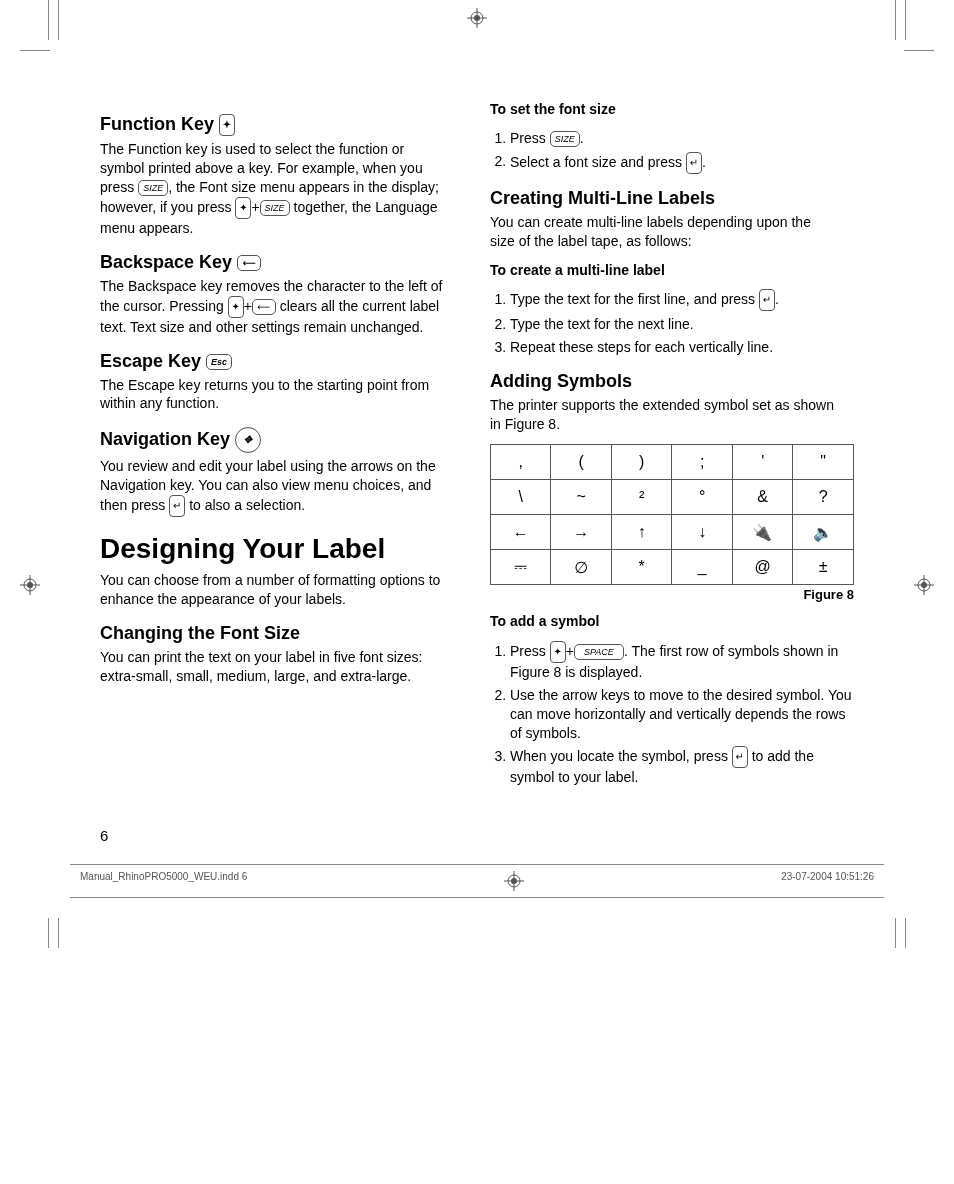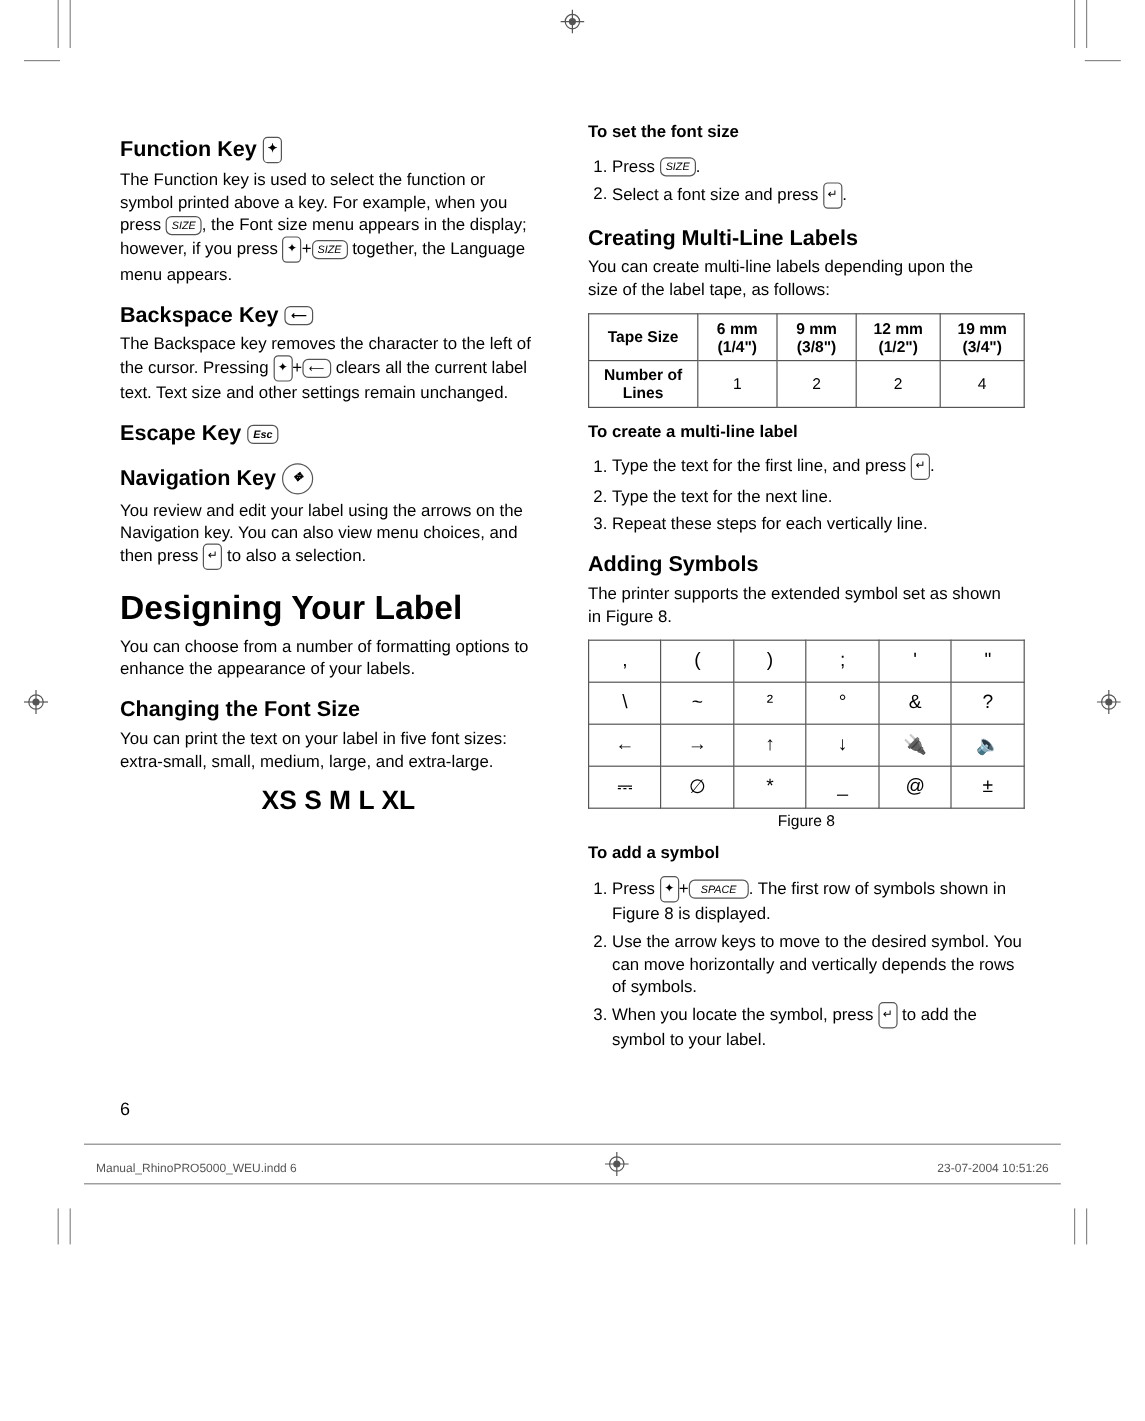--- a/index.html
+++ b/index.html
@@ -114,39 +114,39 @@
     margin: 6px 0 2px 0;
   }
   table.symbols td {
     border: 1px solid #555;
     text-align: center;
     height: 32px;
     font-size: 16px;
     width: 16.66%;
   }
   .fig-caption {
-    text-align: center;
-    font-weight: normal;
+    text-align: right;
+    font-weight: bold;
     font-size: 13px;
     margin-bottom:10px;
   }
   .page-num {
     font-size: 15px;
     margin: 30px 0 0 60px;
   }
   .footer {
     border-top: 0.5px solid #888;
     border-bottom: 0.5px solid #888;
     margin: 20px 30px 0 30px;
     padding: 6px 10px;
     font-size: 10px;
     color: #555;
     display:flex;
     justify-content: space-between;
-    align-items:flex-end;
+    align-items:flex-start;
   }
   .crop-lines-top {
     position:absolute;
     top:0; left:0; right:0;
     height:70px;
     pointer-events:none;
   }
   .cl { position:absolute; background:#888; }
 </style>
 </head>
@@ -208,72 +208,54 @@
       <p>
         <span>The Backspace key removes the character to the left of the cursor. Pressing </span>
         <span class="key tall">✦</span>+<span class="key" style="font-style:normal;">⟵</span>
         <span> clears all the current label text. Text size and other settings remain unchanged.</span>
       </p>
 
       <h2>
         <span>Escape Key</span>
         <span class="key">Esc</span>
       </h2>
+      <p>The Escape key returns you to the starting point from within any function.</p>
 
       <h2>
         <span>Navigation Key</span>
         <span class="key round">✥</span>
       </h2>
       <p>
         <span>You review and edit your label using the arrows on the Navigation key. You can also view menu choices, and then press </span>
         <span class="key tall">↵</span>
         <span> to also a selection.</span>
       </p>
 
       <h1>Designing Your Label</h1>
       <p>You can choose from a number of formatting options to enhance the appearance of your labels.</p>
 
       <h2>Changing the Font Size</h2>
       <p>You can print the text on your label in five font sizes: extra-small, small, medium, large, and extra-large.</p>
-      <div class="font-sizes">XS S M L XL</div>
     </div>
 
     <div class="col">
 
       <p class="bold" style="margin-top:0;">To set the font size</p>
       <ol>
         <li>
           <span>Press </span><span class="key">SIZE</span><span>.</span>
         </li>
         <li>
           <span>Select a font size and press </span><span class="key tall">↵</span><span>.</span>
         </li>
       </ol>
 
       <h2>Creating Multi-Line Labels</h2>
       <p>You can create multi-line labels depending upon the size of the label tape, as follows:</p>
 
-      <table class="data">
-        <tbody>
-            <tr>
-          <th>Tape Size</th>
-          <th>6 mm (1/4")</th>
-          <th>9 mm (3/8")</th>
-          <th>12 mm (1/2")</th>
-          <th>19 mm (3/4")</th>
-        </tr>
-        <tr>
-          <td class="row-head">Number of Lines</td>
-          <td>1</td>
-          <td>2</td>
-          <td>2</td>
-          <td>4</td>
-        </tr>
-      </tbody>
-        </table>
 
       <p class="bold">To create a multi-line label</p>
       <ol>
         <li>
           <span>Type the text for the first line, and press </span><span class="key tall">↵</span><span>.</span>
         </li>
         <li>Type the text for the next line.</li>
         <li>Repeat these steps for each vertically line.</li>
       </ol>
 

